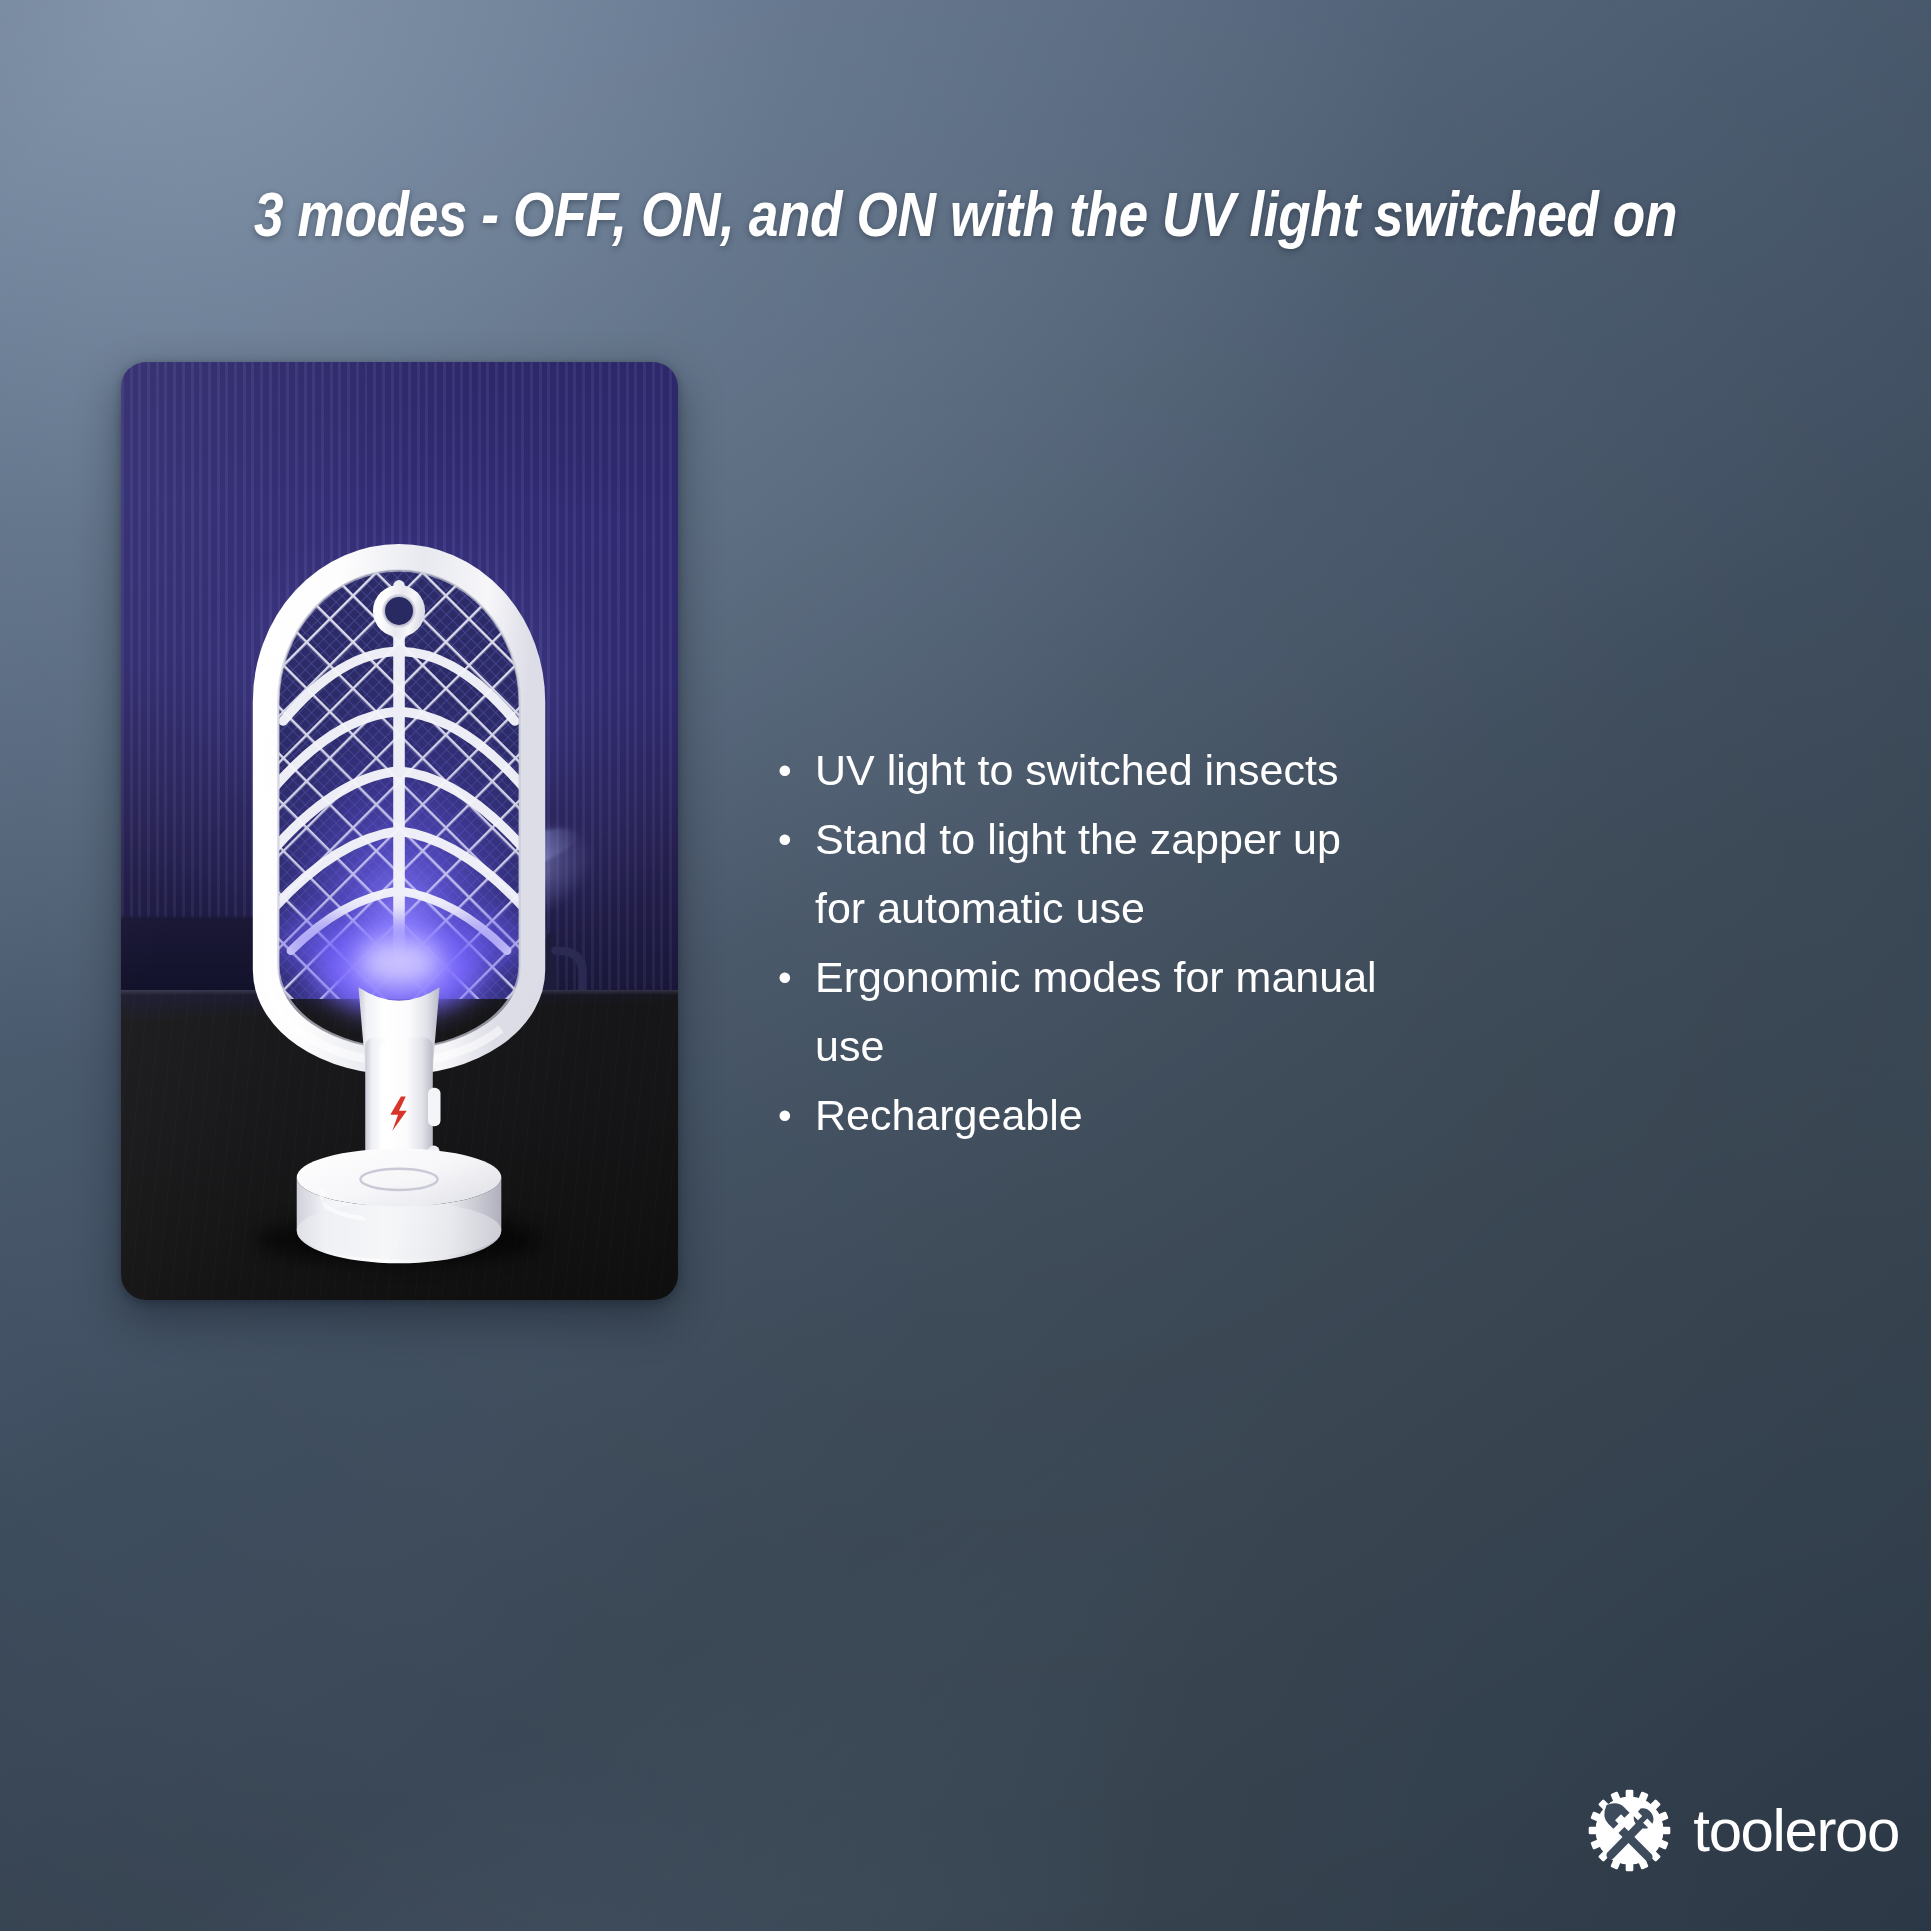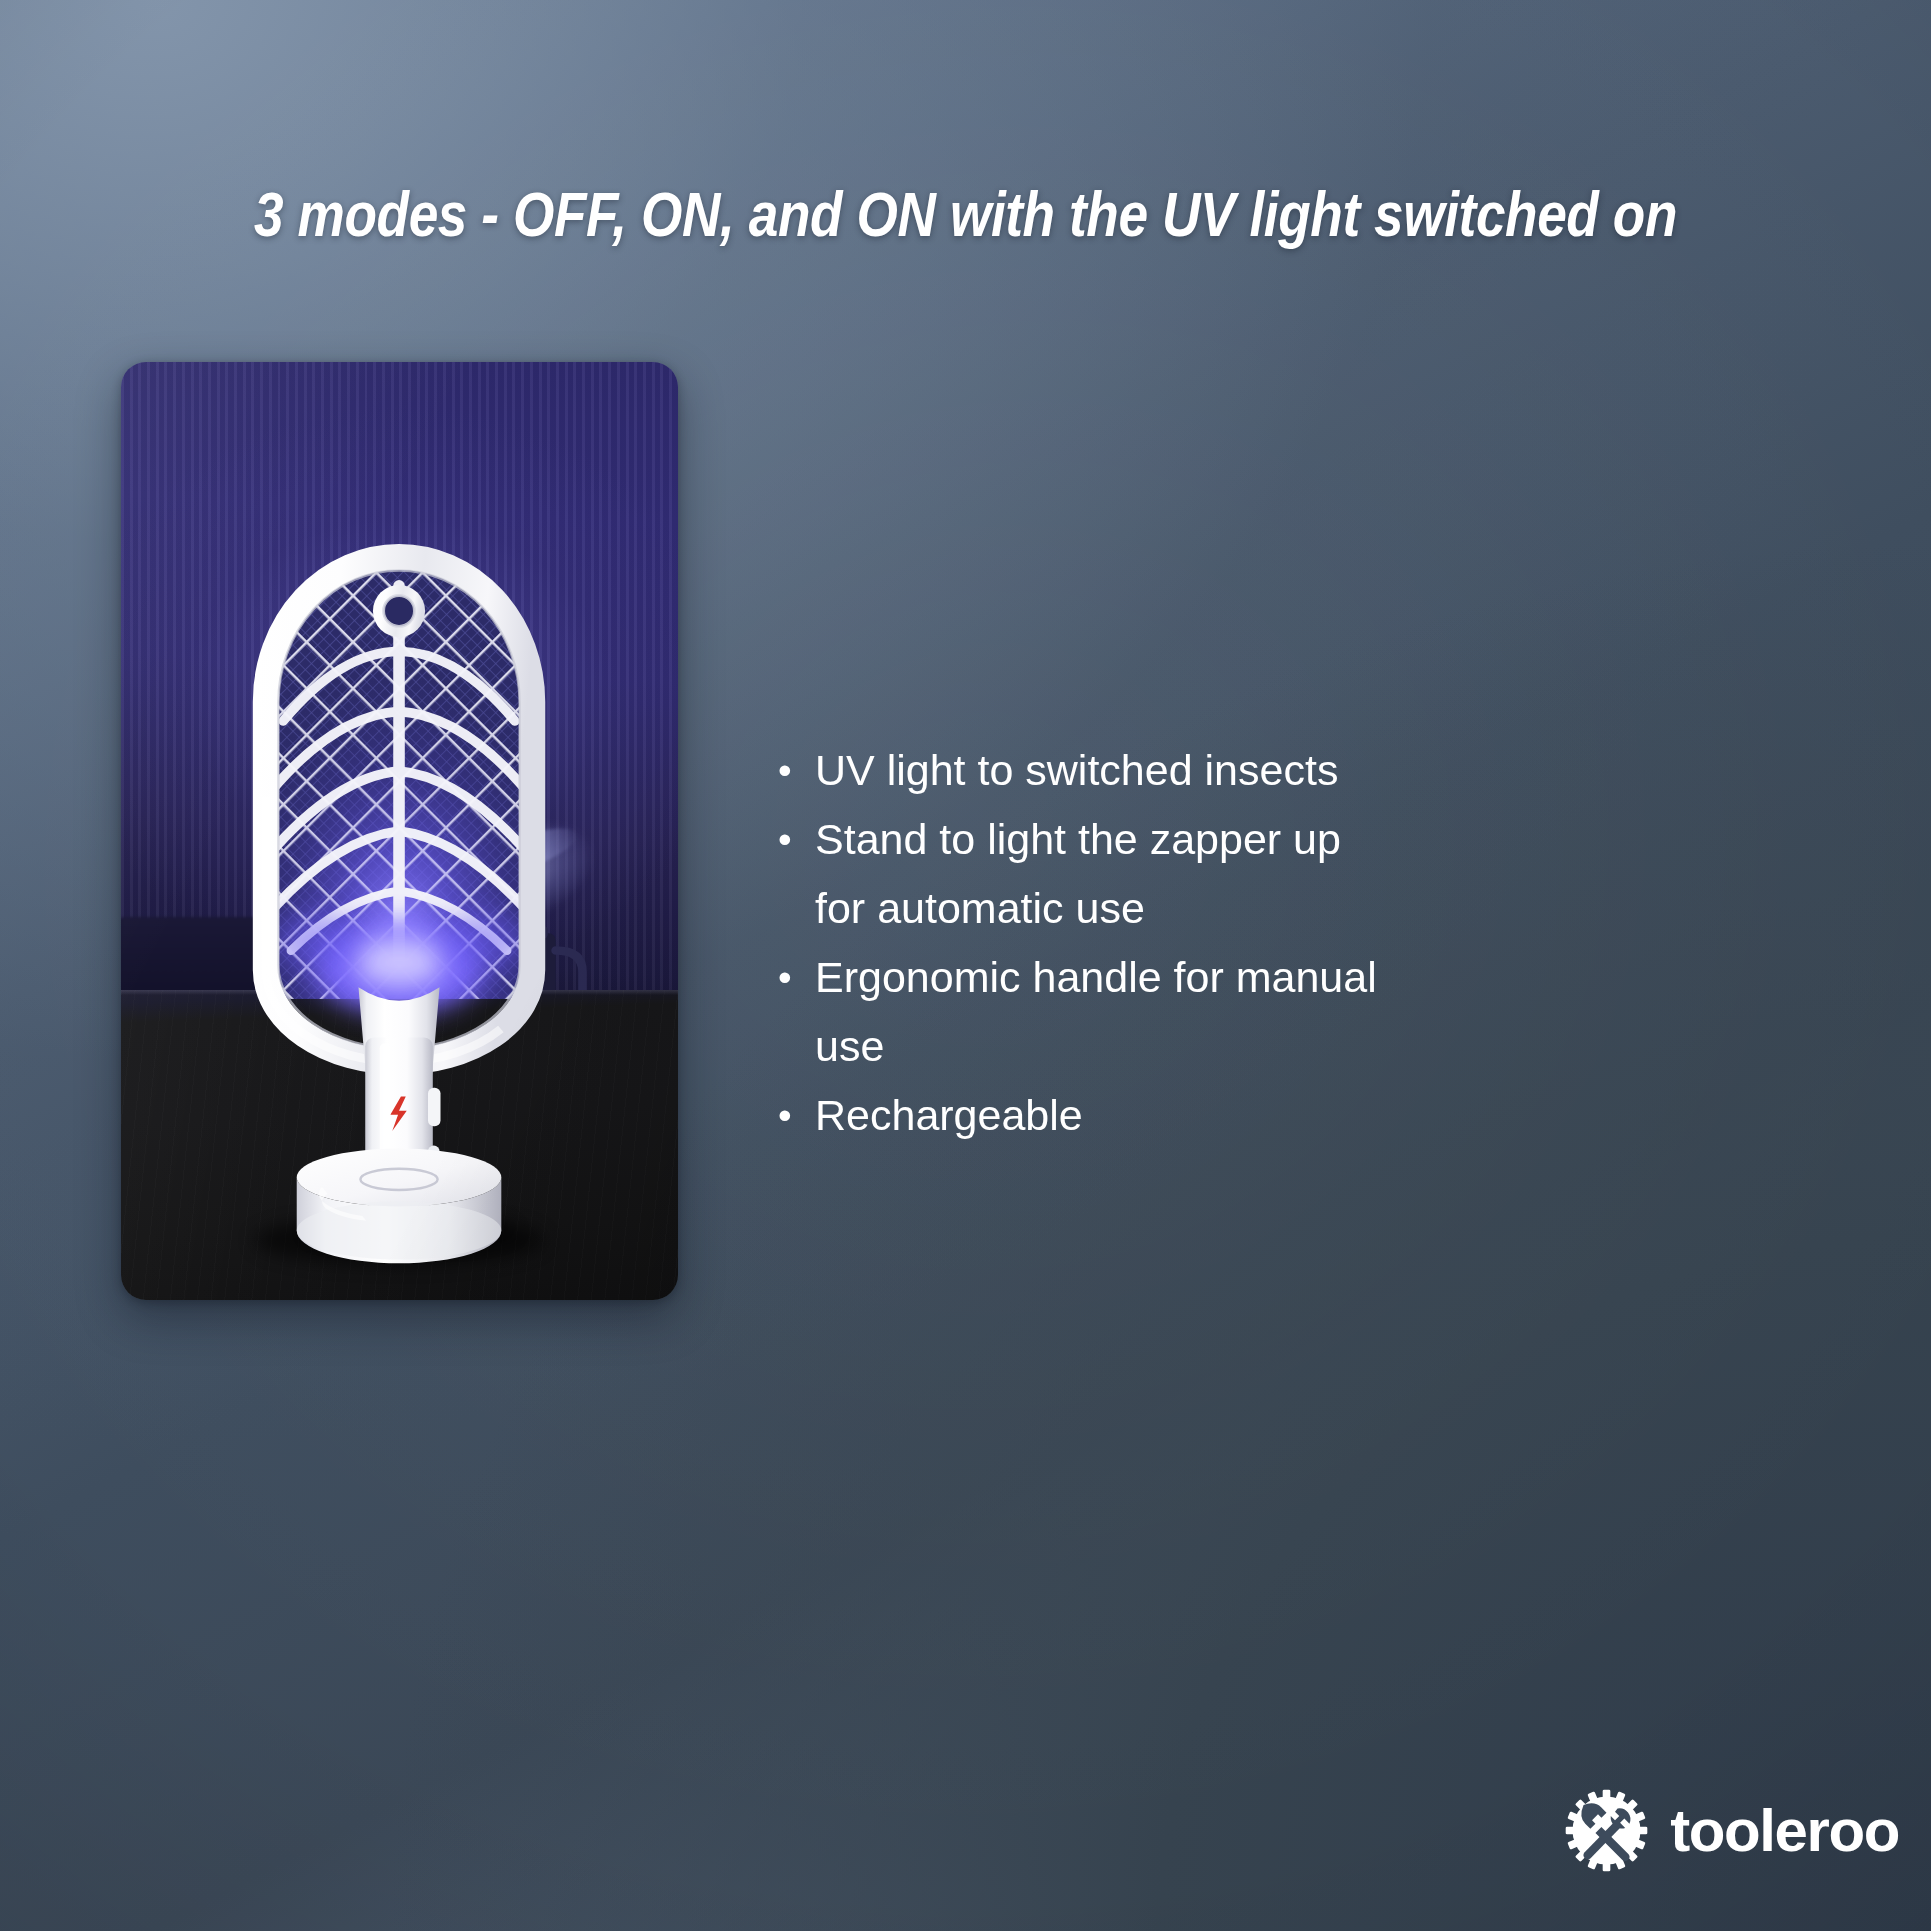--- a/index.html
+++ b/index.html
@@ -141,21 +141,21 @@
   
   #logo {
     position:absolute;
     right:32px; bottom:58px;
     display:flex; align-items:center; gap:21px;
   }
   #logoMark { width:85px; height:85px; flex:0 0 auto; }
   #logoText {
     color:#ffffff;
     font-size:60px;
-    font-weight:bold;
+    font-weight:normal;
     letter-spacing:-1.4px;
   }
 </style>
 </head>
 <body>
 
 <div id="bg"></div>
 <div id="bgvig"></div>
 
 <div id="headline">3 modes - OFF, ON, and ON with the UV light switched on</div>
@@ -328,21 +328,21 @@
   <div class="row">
     <span class="dot">•</span>
     <span class="txt">UV light to switched insects</span>
   </div>
   <div class="row">
     <span class="dot">•</span>
     <span class="txt">Stand to light the zapper up for automatic use</span>
   </div>
   <div class="row">
     <span class="dot">•</span>
-    <span class="txt">Ergonomic handle for manual use</span>
+    <span class="txt">Ergonomic modes for manual use</span>
   </div>
   <div class="row">
     <span class="dot">•</span>
     <span class="txt">Rechargeable</span>
   </div>
 </div>
 
 <div id="logo">
   <svg id="logoMark" viewBox="0 0 100 100">
     <g fill="#ffffff">

